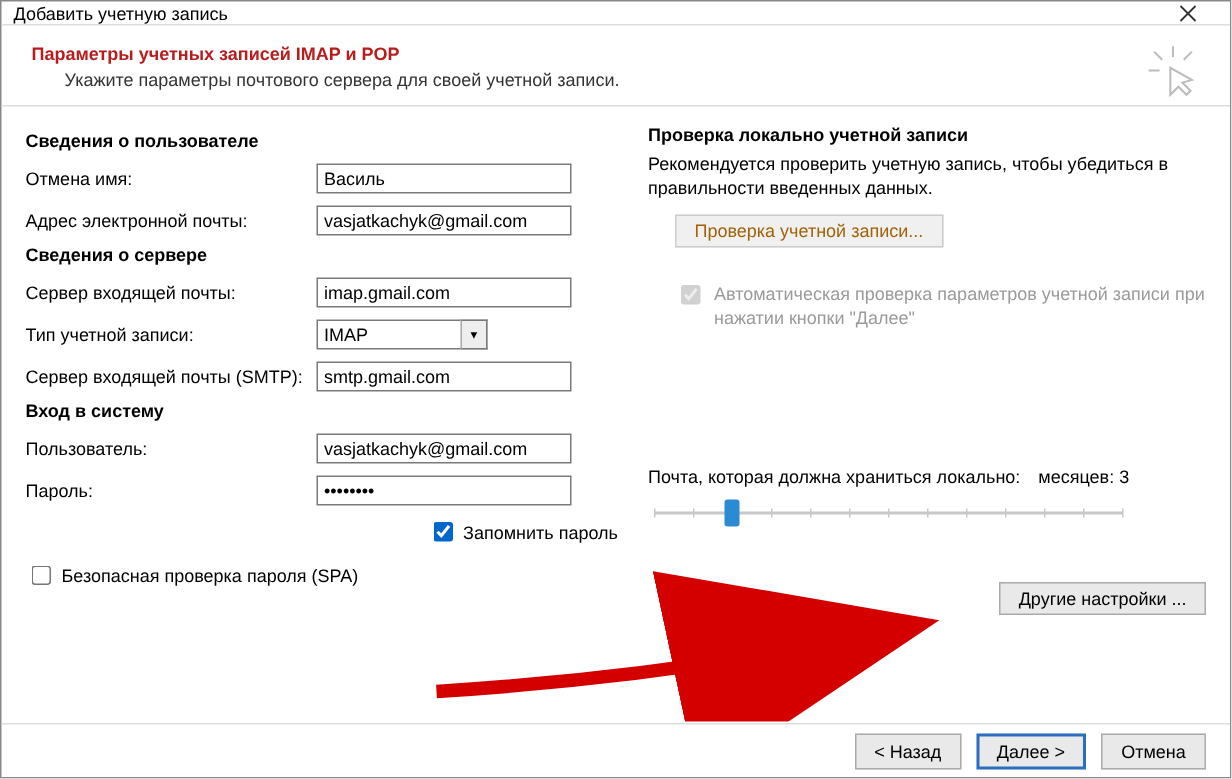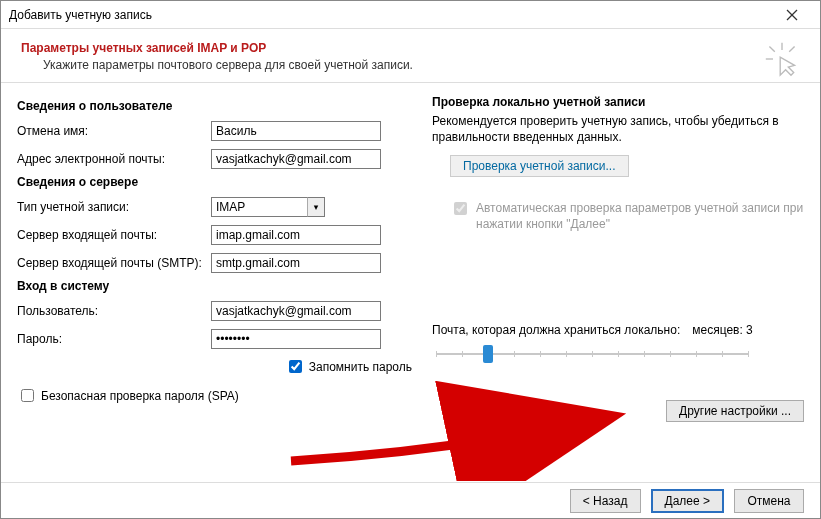--- a/index.html
+++ b/index.html
@@ -12,21 +12,21 @@
     overflow: hidden;
   }
   .window {
     width: 821px; height: 519px;
     border: 1px solid #888;
     box-sizing: border-box;
     position: relative;
     background: #fff;
   }
   .titlebar {
-    height: 28px;
+    height: 16px;
     display: flex; align-items: center;
     padding: 0 8px;
     border-bottom: 1px solid #ddd;
     box-sizing: border-box;
     font-size: 12px;
   }
   .titlebar .title { flex: 1; }
   .titlebar .close {
     width: 40px; height: 28px;
     display: flex; align-items: center; justify-content: center;
@@ -135,21 +135,21 @@
     justify-content: center;
     border: 1px solid #aaa;
     background: #e9e9e9;
     padding: 0 12px;
     height: 22px;
     font-family: inherit;
     font-size: 12px;
     cursor: pointer;
   }
   .btn.disabled {
-    color: #0369a1;
+    color: #a16207;
     border-color: #ccc;
     background: #f0f0f0;
     cursor: default;
   }
   .auto-check {
     display: flex;
     align-items: flex-start;
     gap: 6px;
     margin-top: 24px;
     color: #9a9a9a;
@@ -267,30 +267,30 @@
       </div>
 
       <div class="form-row">
         <span class="lbl">Адрес электронной почты:</span>
         <input type="text" value="vasjatkachyk@gmail.com" style="">
       </div>
 
       <div class="section-title">Сведения о сервере</div>
 
       <div class="form-row">
+        <span class="lbl">Сервер входящей почты:</span>
+        <input type="text" value="imap.gmail.com" style="">
+      </div>
+
+      <div class="form-row">
         <span class="lbl">Тип учетной записи:</span>
         <div class="select-wrap">
           <input type="text" readonly="" value="IMAP" style="">
           <div class="chev">▾</div>
         </div>
-      </div>
-
-      <div class="form-row">
-        <span class="lbl">Сервер входящей почты:</span>
-        <input type="text" value="imap.gmail.com" style="">
       </div>
 
       <div class="form-row">
         <span class="lbl">Сервер входящей почты (SMTP):</span>
         <input type="text" value="smtp.gmail.com" style="">
       </div>
 
       <div class="section-title">Вход в систему</div>
 
       <div class="form-row">

